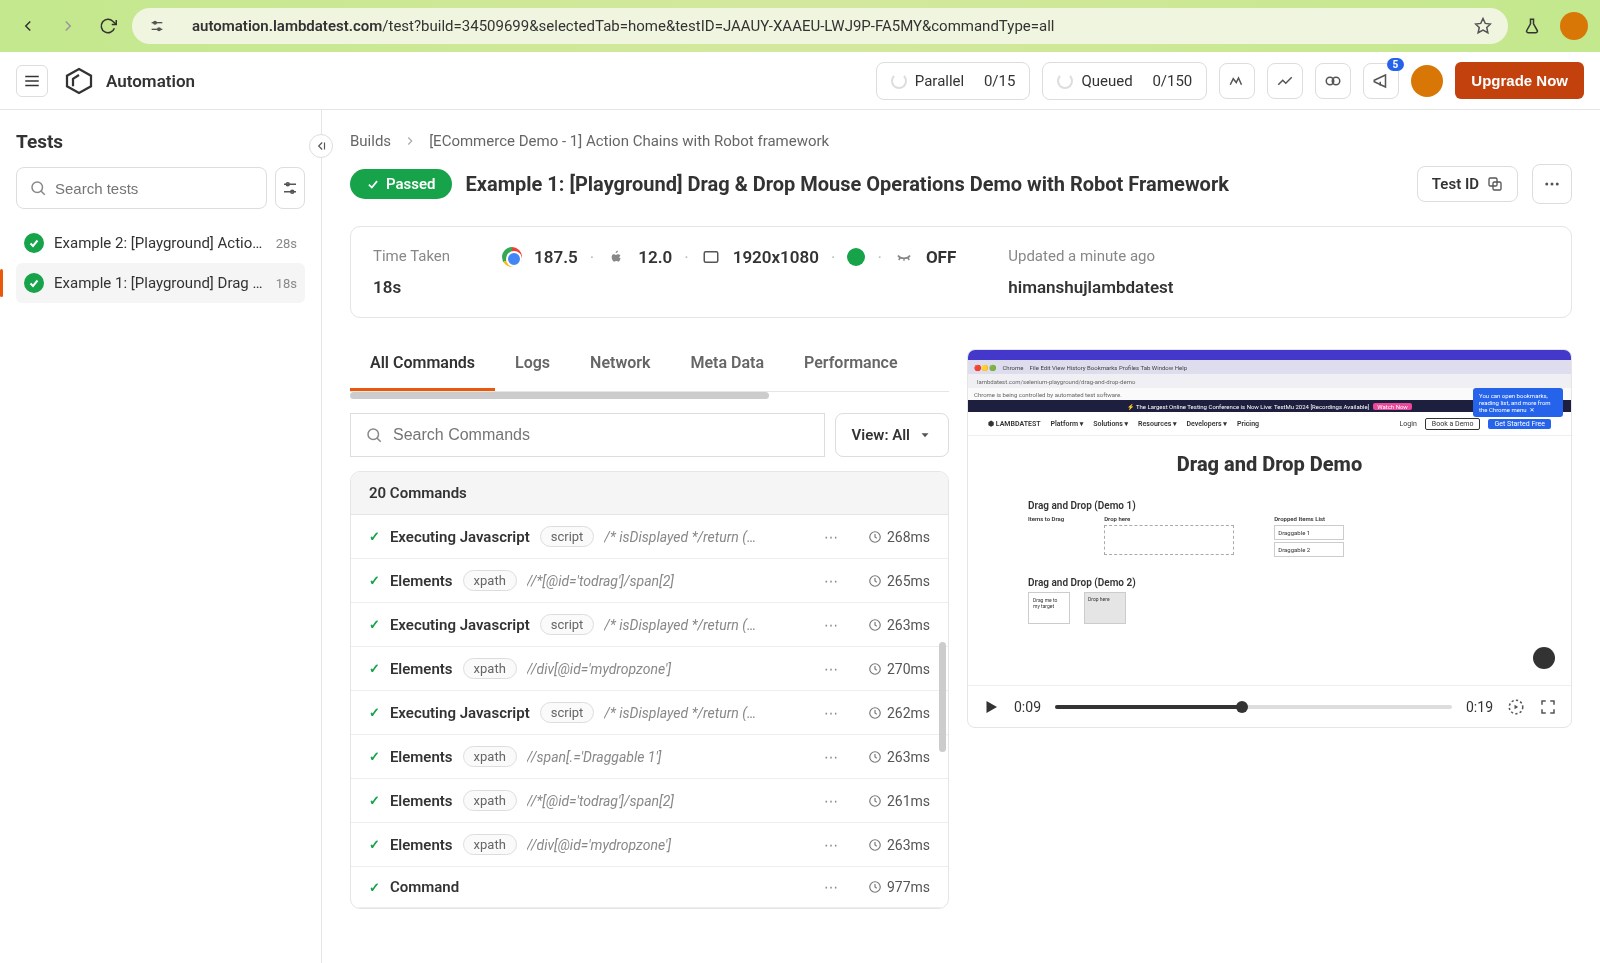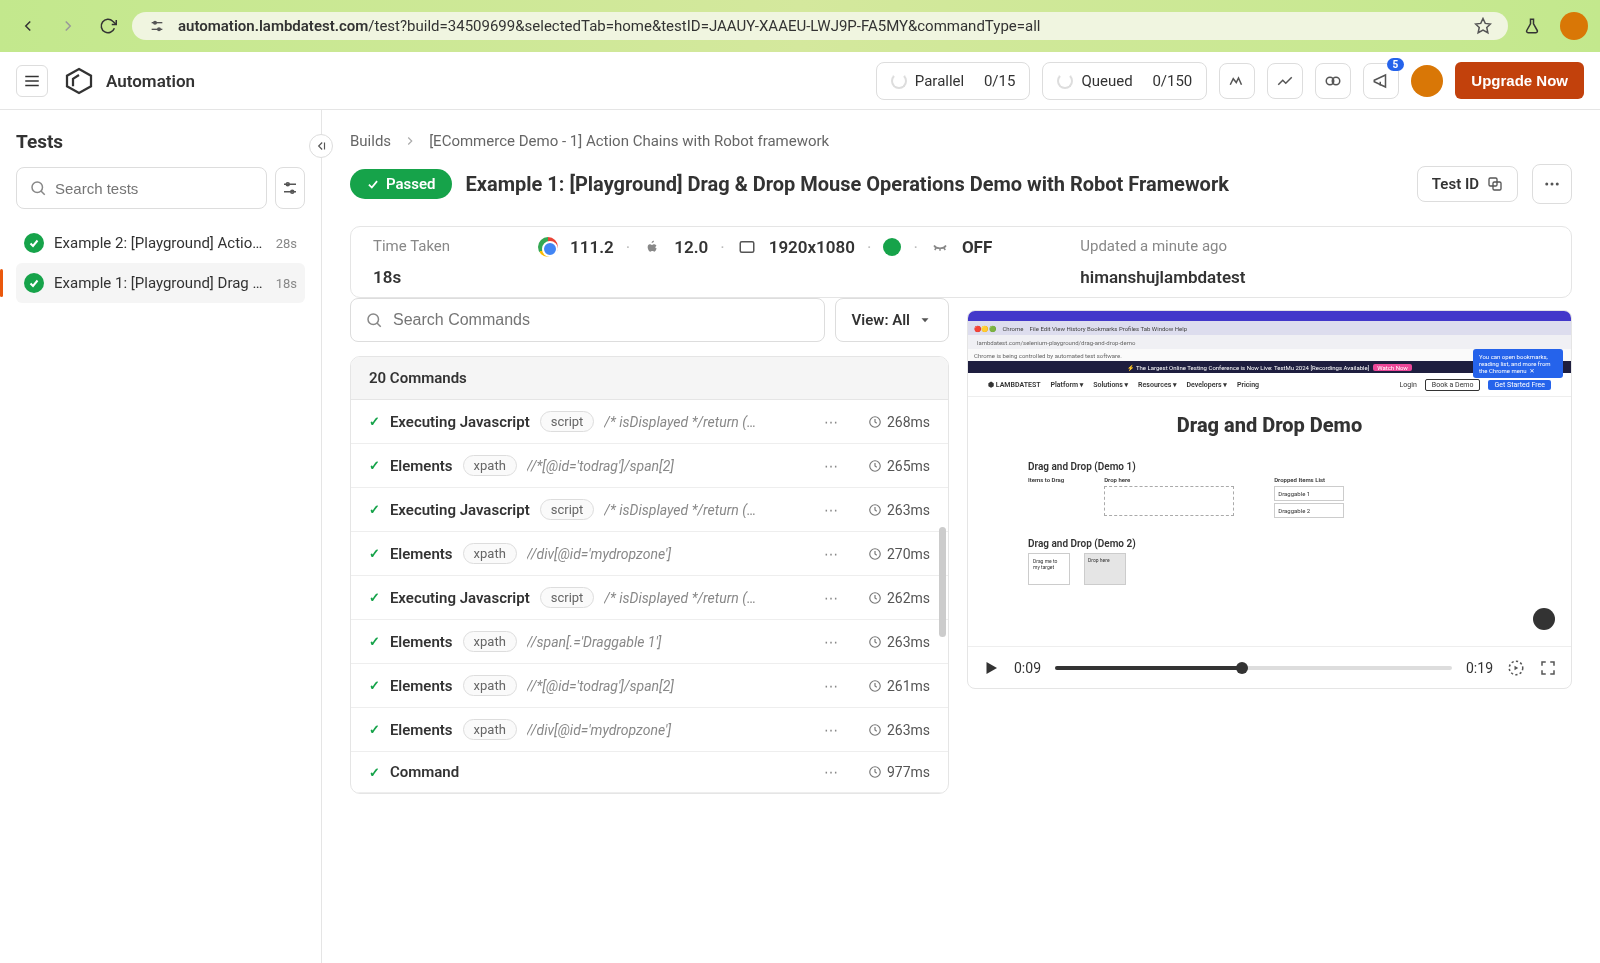--- a/index.html
+++ b/index.html
@@ -2,21 +2,21 @@
 <html><head>
 <meta charset="utf-8">
 <style>
 * { margin: 0; padding: 0; box-sizing: border-box; }
 body { font-family: -apple-system, BlinkMacSystemFont, "Segoe UI", Roboto, sans-serif; font-size: 14px; color: #333; background: #fff; width: 1600px; height: 963px; overflow: hidden; }
 
 
 .browser-chrome { height: 52px; background: linear-gradient(90deg, #c3e88d 0%, #d4e89d 50%, #c3e88d 100%); display: flex; align-items: center; padding: 0 12px; gap: 8px; }
 .nav-btn { width: 32px; height: 32px; display: flex; align-items: center; justify-content: center; color: #333; cursor: pointer; border-radius: 4px; }
 .nav-btn.disabled { color: #999; }
-.url-bar { flex: 1; background: #f0f5e0; border-radius: 20px; height: 28px; display: flex; align-items: center; padding: 0 16px; gap: 12px; }
+.url-bar { flex: 1; background: #f0f5e0; border-radius: 20px; height: 36px; display: flex; align-items: center; padding: 0 16px; gap: 26px; }
 .url-icon { width: 18px; height: 18px; display: flex; align-items: center; justify-content: center; color: #555; }
 .url-text { flex: 1; font-size: 15px; color: #333; white-space: nowrap; overflow: hidden; }
 .url-text strong { font-weight: 600; }
 .browser-right { display: flex; align-items: center; gap: 12px; }
 .avatar-small { width: 28px; height: 28px; border-radius: 50%; background: #d97706; }
 .relaunch-btn { background: #fff; border: 1px solid #ddd; border-radius: 18px; padding: 8px 20px; font-size: 15px; font-weight: 600; display: flex; align-items: center; gap: 6px; cursor: pointer; }
 
 
 .app-bar { height: 58px; border-bottom: 1px solid #e5e5e5; display: flex; align-items: center; padding: 0 16px; gap: 16px; background: #fff; }
 .menu-btn { width: 32px; height: 32px; border: 1px solid #ddd; border-radius: 6px; display: flex; align-items: center; justify-content: center; cursor: pointer; }
@@ -51,21 +51,21 @@
 .content { flex: 1; padding: 22px 28px; overflow-y: auto; }
 .breadcrumb { display: flex; align-items: center; gap: 12px; font-size: 15px; color: #666; margin-bottom: 14px; }
 .breadcrumb a { color: #666; text-decoration: none; }
 .title-row { display: flex; align-items: center; gap: 14px; margin-bottom: 22px; }
 .status-badge { background: #16a34a; color: #fff; border-radius: 18px; padding: 6px 16px; font-size: 15px; font-weight: 600; display: inline-flex; align-items: center; gap: 6px; }
 .test-title { font-size: 20px; font-weight: 700; flex: 1; }
 .test-id-btn { border: 1px solid #ddd; border-radius: 8px; padding: 8px 14px; font-size: 15px; display: flex; align-items: center; gap: 8px; cursor: pointer; font-weight: 600; }
 .more-btn { width: 40px; height: 40px; border: 1px solid #ddd; border-radius: 8px; display: flex; align-items: center; justify-content: center; cursor: pointer; }
 
 
-.info-card { border: 1px solid #e5e5e5; border-radius: 10px; padding: 10px 22px; margin-bottom: 0; display: flex; gap: 88px; }
+.info-card { border: 1px solid #e5e5e5; border-radius: 10px; padding: 20px 22px; margin-bottom: 19px; display: flex; gap: 52px; }
 .info-block .info-label { font-size: 15px; color: #888; margin-bottom: 12px; }
 .info-value { font-size: 17px; font-weight: 600; display: flex; align-items: center; gap: 12px; }
 .sep { color: #bbb; font-weight: 400; }
 .cfg-icon { width: 20px; height: 20px; display: inline-flex; align-items: center; justify-content: center; }
 .chrome-logo { width: 20px; height: 20px; background: conic-gradient(#ea4335 0deg 120deg, #fbbc05 120deg 240deg, #34a853 240deg 360deg); border-radius: 50%; position: relative; }
 .chrome-logo::after { content: ''; position: absolute; top: 4px; left: 4px; width: 12px; height: 12px; background: #4285f4; border-radius: 50%; border: 2px solid #fff; }
 .status-ok { width: 18px; height: 18px; background: #16a34a; border-radius: 50%; display: inline-block; }
 .off-text { font-weight: 700; }
 
 
@@ -76,21 +76,21 @@
 
 .tabs-container { position: relative; }
 .tabs { display: flex; gap: 0; border-bottom: 1px solid #e5e5e5; margin-bottom: 0; overflow: hidden; }
 .tab { padding: 16px 20px; font-size: 16px; font-weight: 600; color: #666; cursor: pointer; border-bottom: 3px solid transparent; white-space: nowrap; }
 .tab.active { color: #333; border-bottom-color: #ea580c; }
 .tabs-scrollbar { height: 7px; background: transparent; margin-bottom: 14px; }
 .tabs-scroll-thumb { width: 70%; height: 100%; background: #ccc; border-radius: 4px; }
 
 
 .cmd-search-row { display: flex; gap: 10px; margin-bottom: 14px; }
-.cmd-search { flex: 1; border: 1px solid #ddd; border-radius: 8px; height: 44px; display: flex; align-items: center; padding: 0 14px; gap: 10px; }
+.cmd-search { flex: 1; border: 1px solid #ddd; border-radius: 0; height: 44px; display: flex; align-items: center; padding: 0 14px; gap: 10px; }
 .cmd-search input { border: none; outline: none; flex: 1; font-size: 16px; background: transparent; }
 .view-btn { border: 1px solid #ddd; border-radius: 8px; padding: 0 16px; height: 44px; display: flex; align-items: center; gap: 8px; font-size: 15px; font-weight: 600; cursor: pointer; }
 
 
 .commands-panel { border: 1px solid #e5e5e5; border-radius: 10px; overflow: hidden; position: relative; }
 .commands-header { background: #f5f5f5; padding: 12px 18px; font-size: 15px; font-weight: 600; border-bottom: 1px solid #e5e5e5; }
 .commands-list { max-height: 435px; overflow-y: auto; }
 .cmd-row { display: flex; align-items: center; padding: 11px 18px; border-bottom: 1px solid #eee; gap: 10px; }
 .cmd-check { color: #16a34a; font-size: 13px; font-weight: bold; flex-shrink: 0; }
 .cmd-name { font-size: 15px; font-weight: 600; flex-shrink: 0; }
@@ -315,21 +315,21 @@
     <div class="info-card">
       <div class="info-block">
         <div class="info-label">Time Taken</div>
         <div class="info-value">18s</div>
       </div>
       <div class="info-block">
         <div class="info-value">
           <span class="cfg-icon">
               <span class="chrome-logo"></span>
             </span>
-          <span>111.2</span>
+          <span>187.5</span>
             <span class="sep">·</span>
           <span class="cfg-icon">
               <svg width="16" height="18" viewBox="0 0 24 24" fill="#888">
                 <path d="M17 13c0-2 1.5-3 1.5-3s-1-2-3-2-2 1-3.5 1-2-1-3.5-1-3 1.5-3 4c0 3 2 7 4 7 1 0 1.5-1 3-1s2 1 3 1c1.5 0 3-3 3.5-5-1.5-.5-2-1-2-1zM14 5c1-1 1-2.5 1-2.5s-1.5 0-2.5 1-1 2.5-1 2.5 1.5 0 2.5-1z"></path>
               </svg>
             </span>
           <span>12.0</span>
             <span class="sep">·</span>
           <span class="cfg-icon">
               <svg width="18" height="18" viewBox="0 0 24 24" fill="none" stroke="#555" stroke-width="2">
@@ -352,20 +352,32 @@
         </div>
       </div>
       <div class="info-block">
         <div class="info-label">Updated a minute ago</div>
         <div class="info-value">himanshujlambdatest</div>
       </div>
     </div>
 
     <div class="content-cols">
       <div class="left-col">
+        <div class="tabs-container">
+          <div class="tabs">
+            <div class="tab active">All Commands</div>
+            <div class="tab">Logs</div>
+            <div class="tab">Network</div>
+            <div class="tab">Meta Data</div>
+            <div class="tab">Performance</div>
+          </div>
+          <div class="tabs-scrollbar">
+              <div class="tabs-scroll-thumb"></div>
+            </div>
+        </div>
 
         <div class="cmd-search-row">
           <div class="cmd-search">
             <svg width="18" height="18" viewBox="0 0 24 24" fill="none" stroke="#888" stroke-width="2">
                 <circle cx="11" cy="11" r="7"></circle>
                 <line x1="21" y1="21" x2="16" y2="16"></line>
               </svg>
             <input placeholder="Search Commands" style="">
           </div>
           <div class="view-btn">

